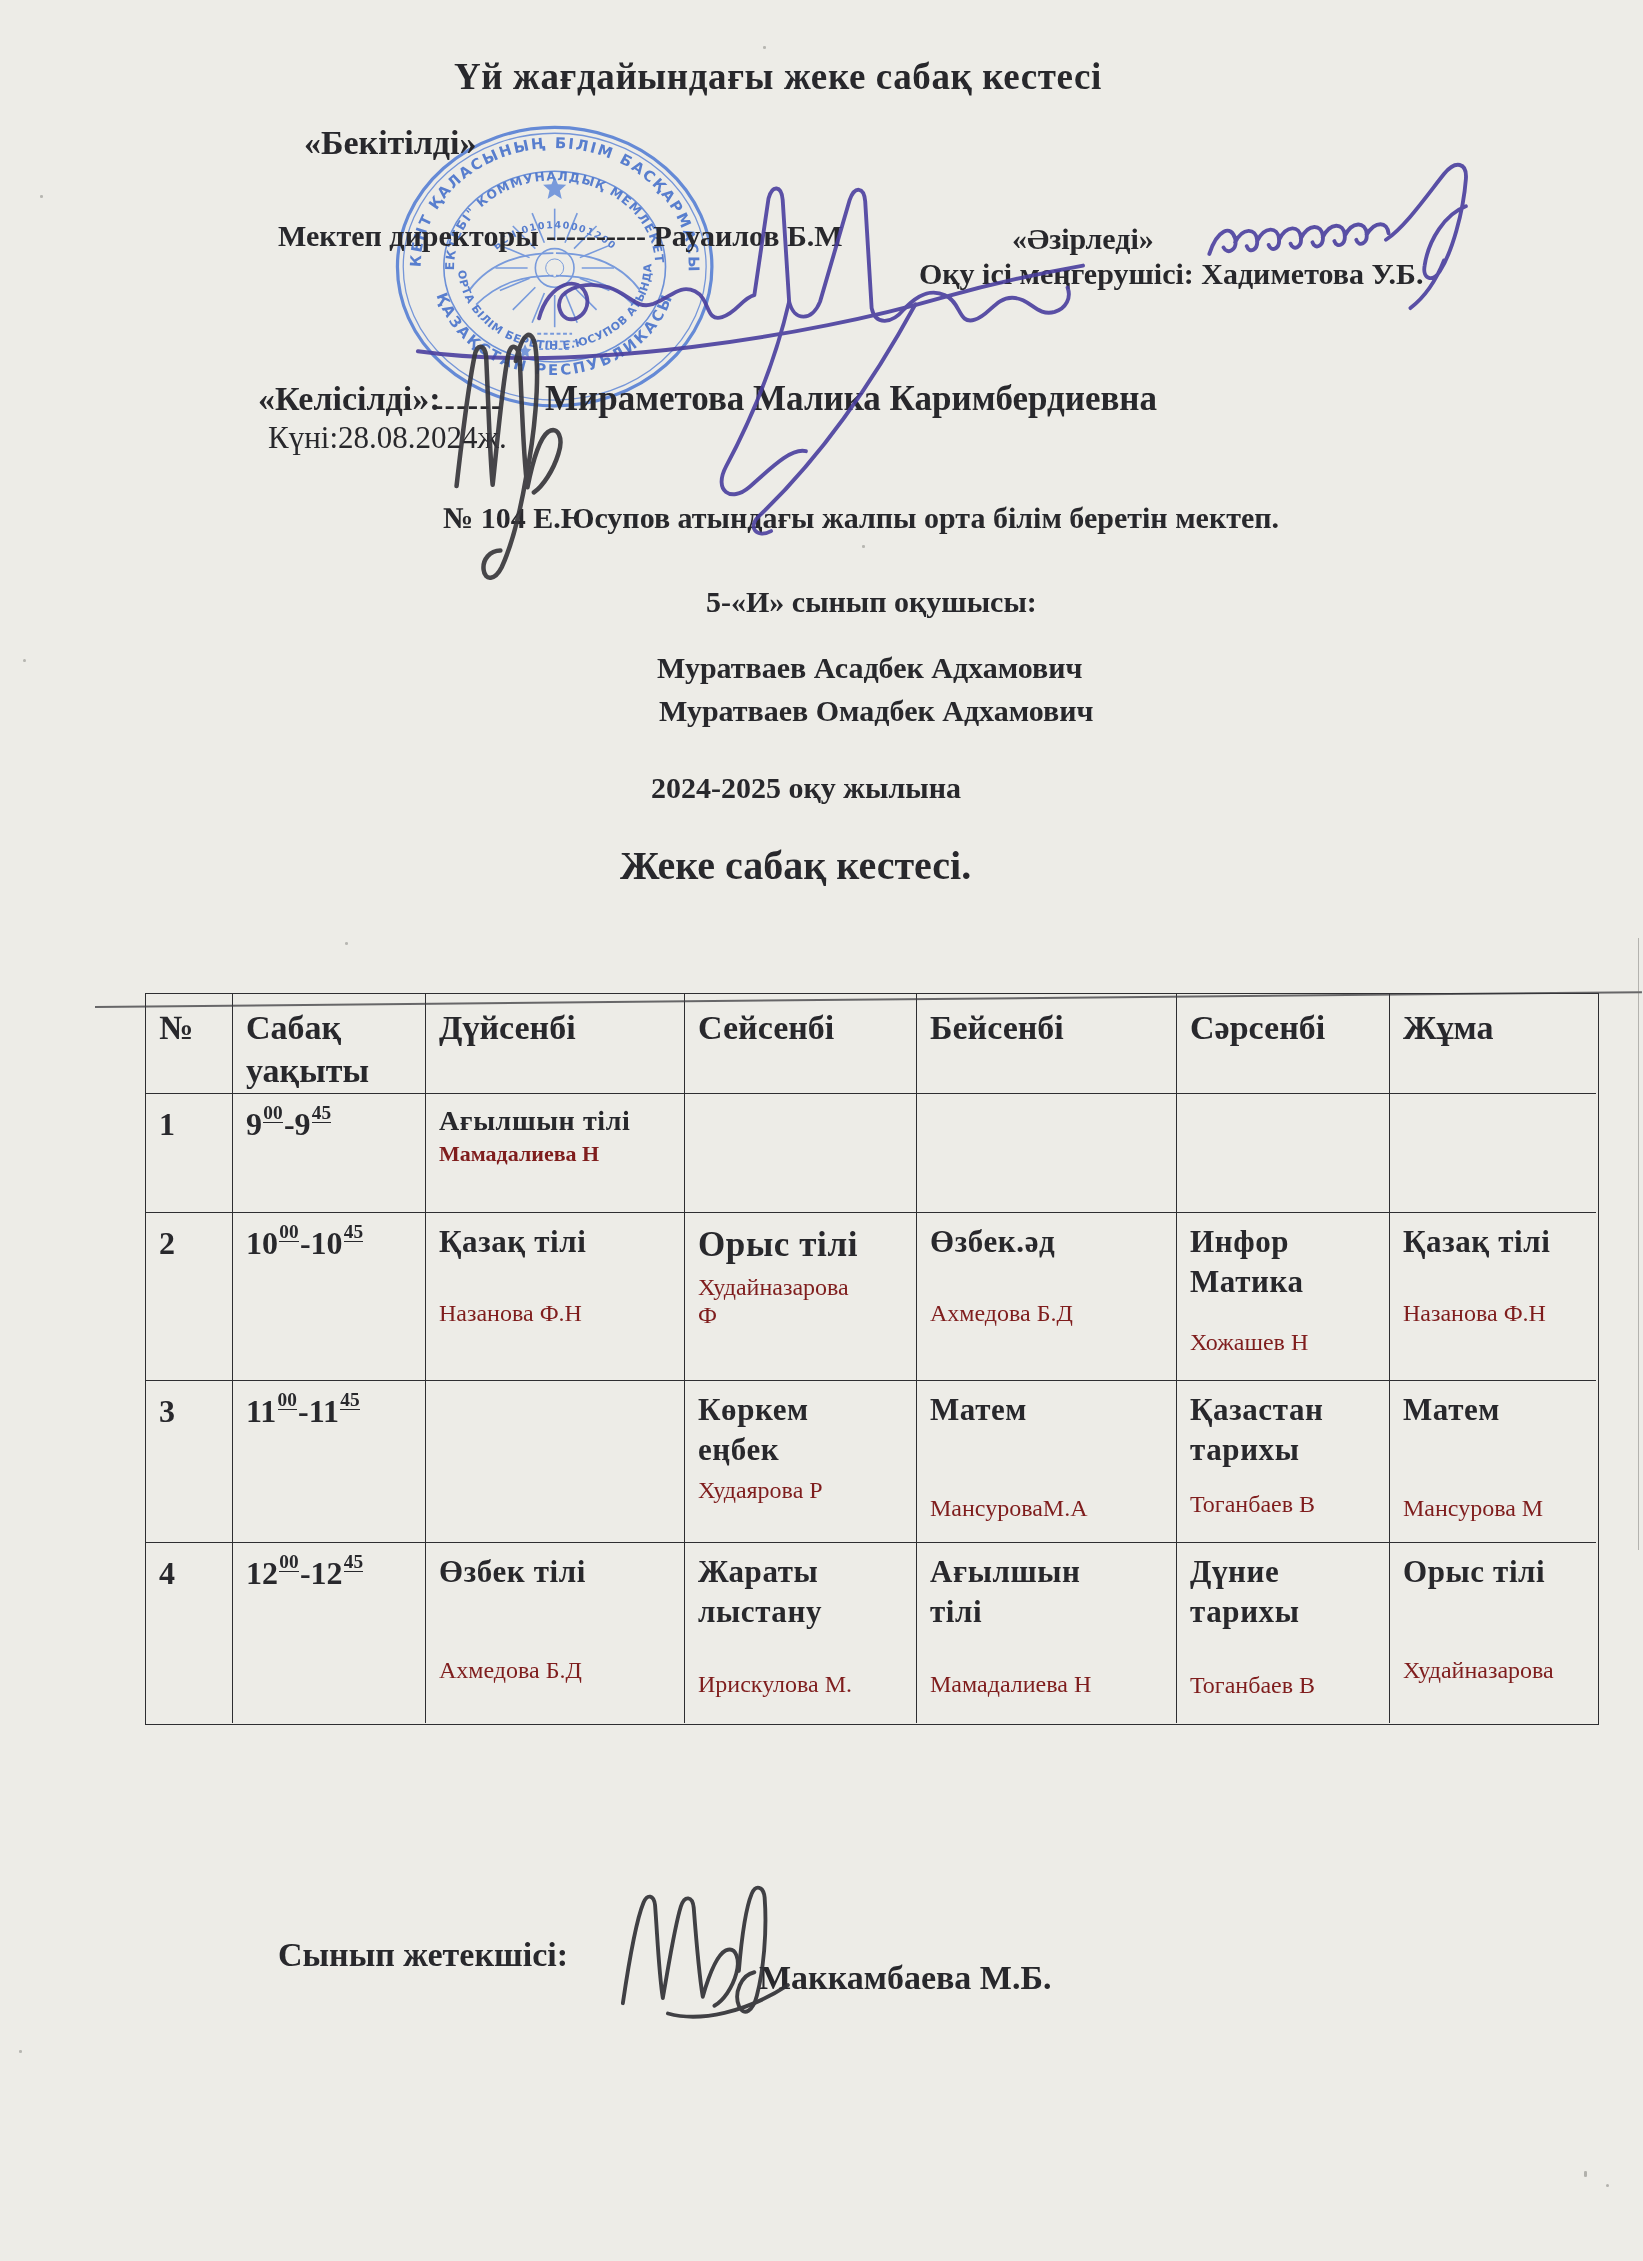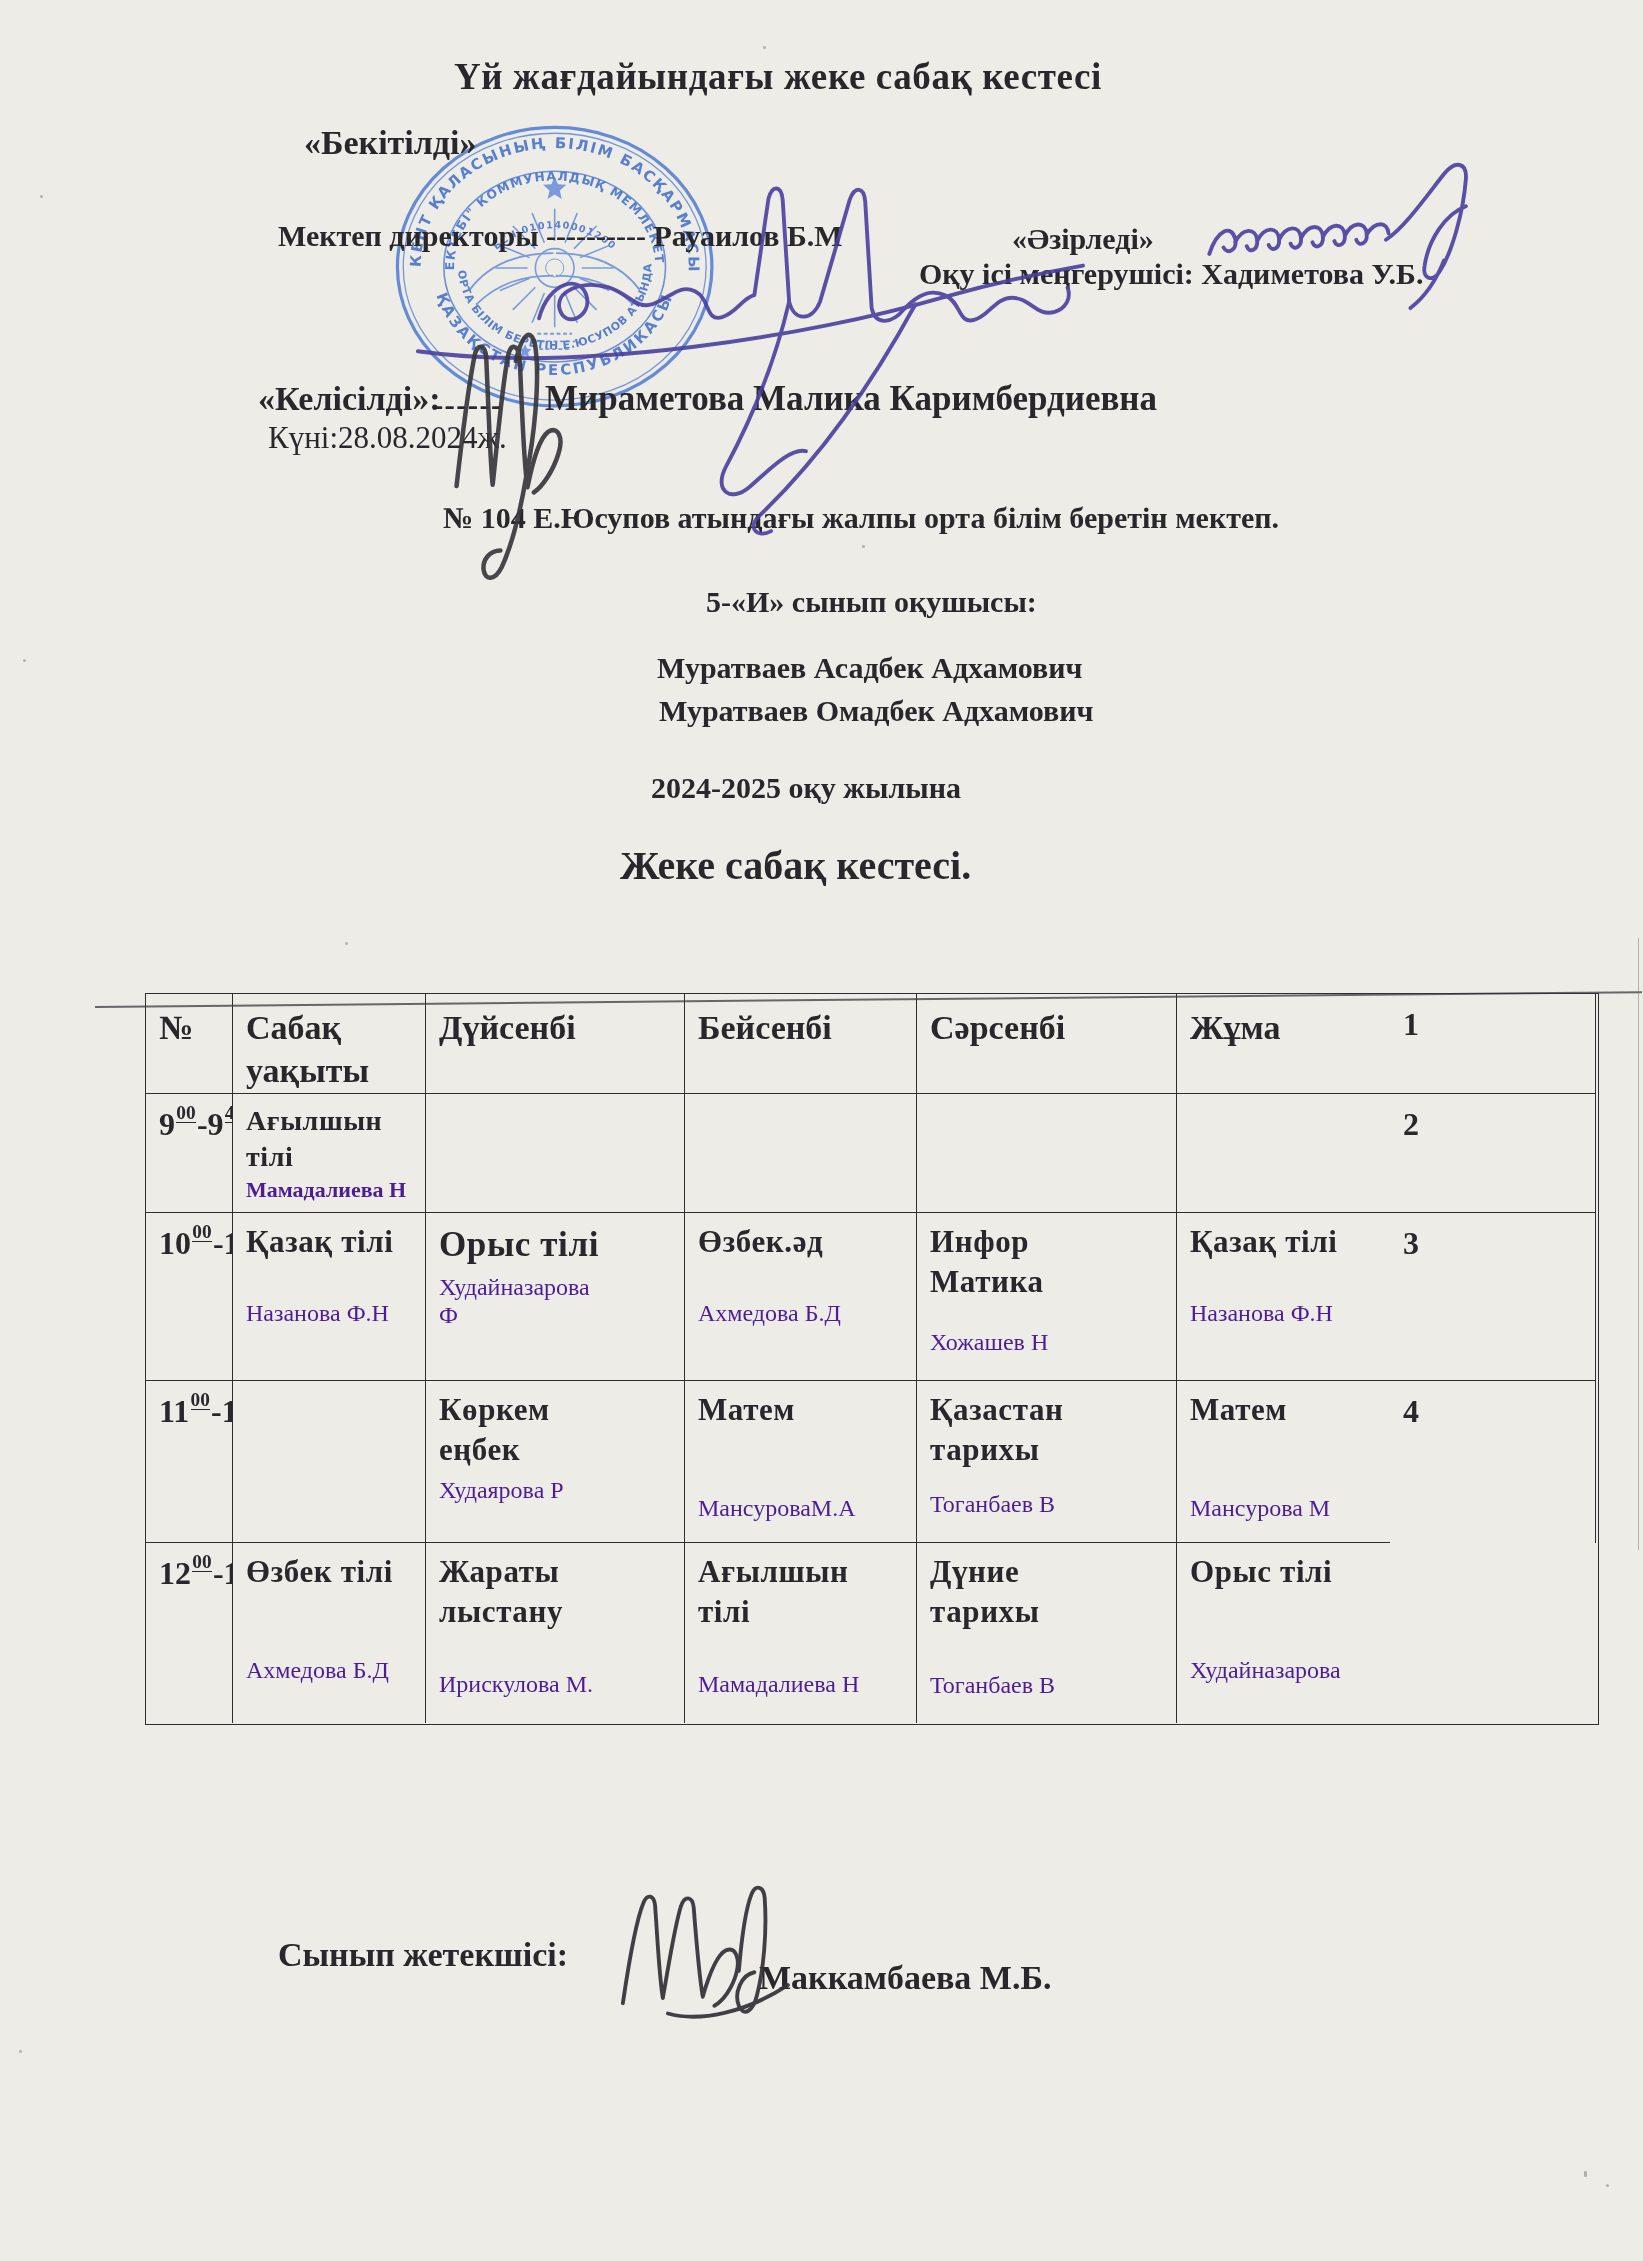--- a/index.html
+++ b/index.html
@@ -28,21 +28,21 @@
   .hcell{font-weight:bold;font-size:34px;line-height:1.25;padding-top:13px;}
   .hcell .wrapcap{max-width:155px;white-space:normal;}
   .numc{font-weight:bold;font-size:32px;padding-top:11.6px;}
   .timec{font-weight:bold;font-size:32px;padding-top:11.6px;flex-direction:row;}
   .timec sup{font-size:19.3px;border-bottom:1.9px solid #28282c;line-height:1;
              position:relative;top:-2.6px;margin:0 1.3px 0 1.3px;}
   .subj{font-weight:bold;font-size:31px;line-height:1.3;max-width:200px;
         white-space:normal;letter-spacing:0.6px;}
   .subj.big{font-size:35px;}
   .subj.small{font-size:28px;}
-  .tch{font-size:24px;line-height:1.2;white-space:normal;color:#4c1d95;}
+  .tch{font-size:24px;line-height:1.2;white-space:normal;color:#7f1d1d;}
   .tch.narrow{max-width:175px;}
   .tt{margin-top:1.3px;font-weight:bold;font-size:22px;}
   .tg0{margin-top:5.2px;}
   .tg1{margin-top:37px;}
   .tg2{margin-top:64px;}
   .tlow{margin-top:auto;margin-bottom:17px;}
   
   .scanline{position:absolute;background:#3a3a3d;}
   .speck{position:absolute;background:#8a8a85;border-radius:50%;opacity:.55;}
   svg{position:absolute;overflow:visible;}
@@ -130,20 +130,23 @@
     <div class="cell hcell">
         <span>№</span>
       </div>
     <div class="cell hcell">
         <span class="wrapcap">Сабақ уақыты</span>
       </div>
     <div class="cell hcell">
         <span>Дүйсенбі</span>
       </div>
     <div class="cell hcell">
+        <span>Сейсенбі</span>
+      </div>
+    <div class="cell hcell">
         <span>Бейсенбі</span>
       </div>
     <div class="cell hcell">
         <span>Сәрсенбі</span>
       </div>
     <div class="cell hcell lastcol">
         <span>Жұма</span>
       </div>
 
     <div class="cell numc">

